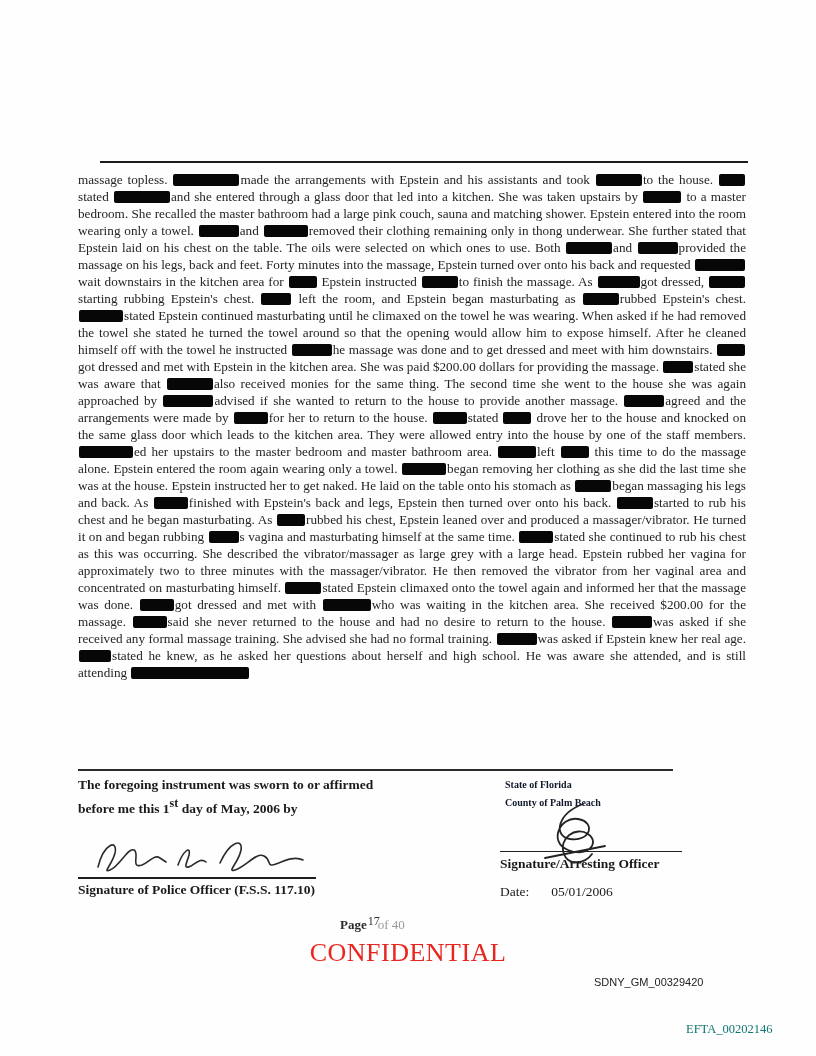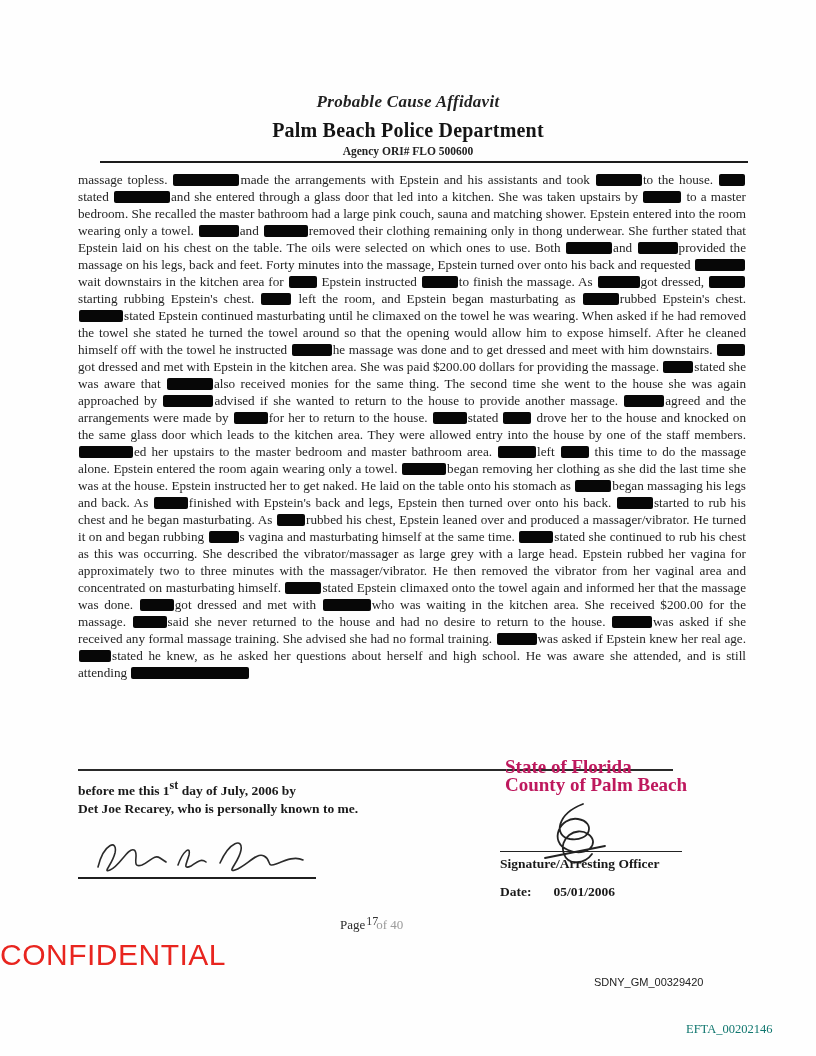--- a/index.html
+++ b/index.html
@@ -21,63 +21,59 @@
   .redaction {
     display:inline-block; height:12px; background:#070707;
     vertical-align:-2px; border-radius:2px; margin:0 1px;
   }
   .rule-footer { position:absolute; top:769px; left:78px; width:595px; border-top:2px solid #2a2a2a; }
   .footer-left { position:absolute; top:776px; left:78px; width:340px; font-weight:bold; font-size:13.5px; line-height:18px; color:#1a1a1a; }
   .sup { font-size:12px; vertical-align:super; }
   .sig-left { position:absolute; top:833px; left:88px; }
   .sig-line-left { position:absolute; top:877px; left:78px; width:238px; border-top:2px solid #1f1f1f; }
   .sig-label-left { position:absolute; top:882px; left:78px; font-weight:bold; font-size:13.5px; color:#1a1a1a; }
-  .footer-right { position:absolute; top:758px; left:505px; font-weight:bold; font-size:19px; line-height:18px; color:#be185d; }
+  .footer-right { position:absolute; top:776px; left:505px; font-weight:bold; font-size:10px; line-height:18px; color:#0f172a; }
   .sig-right { position:absolute; top:798px; left:525px; }
   .sig-line-right { position:absolute; top:851px; left:500px; width:182px; border-top:1.5px solid #222; }
   .sig-label-right { position:absolute; top:856px; left:500px; font-weight:bold; font-size:13.5px; color:#1a1a1a; }
-  .date-line { position:absolute; top:884px; left:500px; font-weight:bold; font-size:13.5px; color:#1a1a1a; }
+  .date-line { position:absolute; top:884px; left:500px; font-weight:normal; font-size:13.5px; color:#1a1a1a; }
   .date-val { margin-left:22px; }
   .page-marker { position:absolute; top:917px; left:340px; font-size:13px; }
-  .pg-label { font-weight:normal; color:#2a2a2a;margin-top:44px; }
+  .pg-label { font-weight:bold; color:#2a2a2a;margin-top:44px; }
   .pg-num { font-size:12px; color:#333; position:relative; top:-4px; margin-left:1px; }
   .pg-of { color:#9a9a9a; margin-left:-2px; }
   .confidential {
-    position:absolute; top:938px; left:0; right:0; 
-    font-family:Liberation Sans, sans-serif; font-size:30px; color:#e8251f; letter-spacing:.5px;
+    position:absolute; top:938px; left:0; right:0; text-align:center;
+    font-family:Liberation Serif, serif; font-size:26px; color:#e8251f; letter-spacing:.5px;
   }
   .bates-sdny { position:absolute; top:976px; left:594px; font-family:"Liberation Sans", sans-serif; font-size:11px; color:#222; }
   .bates-efta { position:absolute; top:1022px; left:686px; font-size:12.5px; color:#0f766e; }
 </style>
 </head>
 <body>
 
 <div class="page">
 
-  <div class="header">
-    <div class="doc-title">Probable Cause Affidavit</div>
-    <div class="doc-dept">Palm Beach Police Department</div>
-    <div class="doc-agency">Agency ORI#  FLO 500600</div>
-  </div>
 
   <div class="rule-top"></div>
 
   <div class="body-text">massage topless.  <span class="redaction" style="width: 66px;"></span>made the arrangements with Epstein and his assistants and took <span class="redaction" style="width: 46px;"></span>to the house.  <span class="redaction" style="width: 26px;"></span> stated <span class="redaction" style="width: 56px;"></span>and she entered through a glass door that led into a kitchen.  She was taken upstairs by <span class="redaction" style="width: 38px;"></span> to a master bedroom.   She recalled the master bathroom had a large pink couch,  sauna and matching shower.  Epstein entered into the room wearing only a towel.   <span class="redaction" style="width: 40px;"></span>and <span class="redaction" style="width: 44px;"></span>removed their clothing remaining only in thong underwear.  She further stated that Epstein laid on his chest on the table.   The oils were selected on which ones to use.  Both <span class="redaction" style="width: 46px;"></span>and <span class="redaction" style="width: 40px;"></span>provided the massage on his legs, back and feet.  Forty minutes into the massage, Epstein turned over onto his back and requested <span class="redaction" style="width: 50px;"></span>wait downstairs in the kitchen area for <span class="redaction" style="width: 28px;"></span>  Epstein instructed <span class="redaction" style="width: 36px;"></span>to finish the massage.   As <span class="redaction" style="width: 42px;"></span>got dressed, <span class="redaction" style="width: 36px;"></span>starting rubbing Epstein's chest.  <span class="redaction" style="width: 30px;"></span> left the room, and Epstein began masturbating as <span class="redaction" style="width: 36px;"></span>rubbed Epstein's chest.   <span class="redaction" style="width: 44px;"></span>stated Epstein continued masturbating until he climaxed on the towel he was wearing.  When asked if he had removed the towel she stated he turned the towel around so that the opening would allow him to expose himself.   After he cleaned himself off with the towel he instructed <span class="redaction" style="width: 40px;"></span>he massage was done and to get dressed and meet with him downstairs.  <span class="redaction" style="width: 28px;"></span> got dressed and met with Epstein in the kitchen area.  She was paid $200.00 dollars for providing the massage.  <span class="redaction" style="width: 30px;"></span>stated she was aware that <span class="redaction" style="width: 46px;"></span>also received monies for the same thing.   The second time she went to the house she was again approached by <span class="redaction" style="width: 50px;"></span>advised if she wanted to return to the house to provide another massage. <span class="redaction" style="width: 40px;"></span>agreed and the arrangements were made by <span class="redaction" style="width: 34px;"></span>for her to return to the house.  <span class="redaction" style="width: 34px;"></span>stated <span class="redaction" style="width: 28px;"></span> drove her to the house and knocked on the same glass door which leads to the kitchen area.   They were allowed entry into the house by one of the staff members.   <span class="redaction" style="width: 54px;"></span>ed her upstairs to the master bedroom and master bathroom area. <span class="redaction" style="width: 38px;"></span>left <span class="redaction" style="width: 28px;"></span> this time to do the massage alone.   Epstein entered the room again wearing only a towel.  <span class="redaction" style="width: 44px;"></span>began removing her clothing as she did the last time she was at the house.   Epstein instructed her to get naked.  He laid on the table onto his stomach as <span class="redaction" style="width: 36px;"></span>began massaging his legs and back.   As <span class="redaction" style="width: 34px;"></span>finished with Epstein's back and legs, Epstein then turned over onto his back.   <span class="redaction" style="width: 36px;"></span>started to rub his chest and he began masturbating.  As <span class="redaction" style="width: 28px;"></span>rubbed his chest, Epstein leaned over and produced a massager/vibrator.  He turned it on and began rubbing <span class="redaction" style="width: 30px;"></span>s vagina and masturbating himself at the same time.  <span class="redaction" style="width: 34px;"></span>stated she continued to rub his chest as this was occurring.  She described the vibrator/massager as large grey with a large head.   Epstein rubbed her vagina for approximately two to three minutes with the massager/vibrator.  He then removed the vibrator from her vaginal area and concentrated on masturbating himself. <span class="redaction" style="width: 36px;"></span>stated Epstein  climaxed onto the towel again and informed her that the massage was done.  <span class="redaction" style="width: 34px;"></span>got dressed and met with <span class="redaction" style="width: 48px;"></span>who was waiting in the kitchen area.  She received $200.00 for the massage.  <span class="redaction" style="width: 34px;"></span>said she never returned to the house and had no desire to return to the house.  <span class="redaction" style="width: 40px;"></span>was asked if she received  any formal massage training. She advised she had no formal training.  <span class="redaction" style="width: 40px;"></span>was asked if Epstein knew her real age.  <span class="redaction" style="width: 32px;"></span>stated he knew, as he asked her questions about herself and high school.  He was aware she attended, and is still attending <span class="redaction" style="width: 118px;"></span></div>
 
   <div class="rule-footer"></div>
 
   <div class="footer-left">
-    <div><span>before me this 1</span><sup class="sup">st</sup><span> day of July, 2006  by</span></div>
-    <div>Det Joe Recarey, who is personally known to me.</div>
+    <div>The foregoing instrument was sworn to or affirmed</div>
+    <div><span>before me this 1</span><sup class="sup">st</sup><span> day of May, 2006  by</span></div>
   </div>
 
   <svg class="sig-left" width="225" height="46" viewBox="0 0 225 46">
     <path d="M10,34 C16,10 30,6 27,20 C24,32 14,40 22,37 C32,33 40,14 46,17 C52,20 42,36 54,32 C62,29 66,21 72,25 L78,29 M90,32 C95,18 103,12 101,22 C99,30 94,37 103,33 C109,29 113,25 118,29 M132,30 C142,8 155,5 153,17 C151,29 138,40 147,37 C159,33 168,19 176,23 C184,27 178,35 188,31 C198,27 207,23 215,27" stroke="#2b2b2b" stroke-width="1.6" fill="none" stroke-linecap="round"></path>
   </svg>
   <div class="sig-line-left"></div>
+  <div class="sig-label-left">Signature of Police Officer (F.S.S. 117.10)</div>
 
   <div class="footer-right">
     <div>State of Florida</div>
     <div>County of Palm Beach</div>
   </div>
 
   <svg class="sig-right" width="95" height="72" viewBox="0 0 95 72">
     <path d="M58,6 C32,16 28,38 45,41 C66,44 71,24 53,21 C35,18 23,44 43,52 C62,60 76,45 63,36 C51,28 33,40 39,56 C43,68 60,66 67,56 M20,60 L80,48" stroke="#232323" stroke-width="1.8" fill="none" stroke-linecap="round"></path>
   </svg>
   <div class="sig-line-right"></div>

